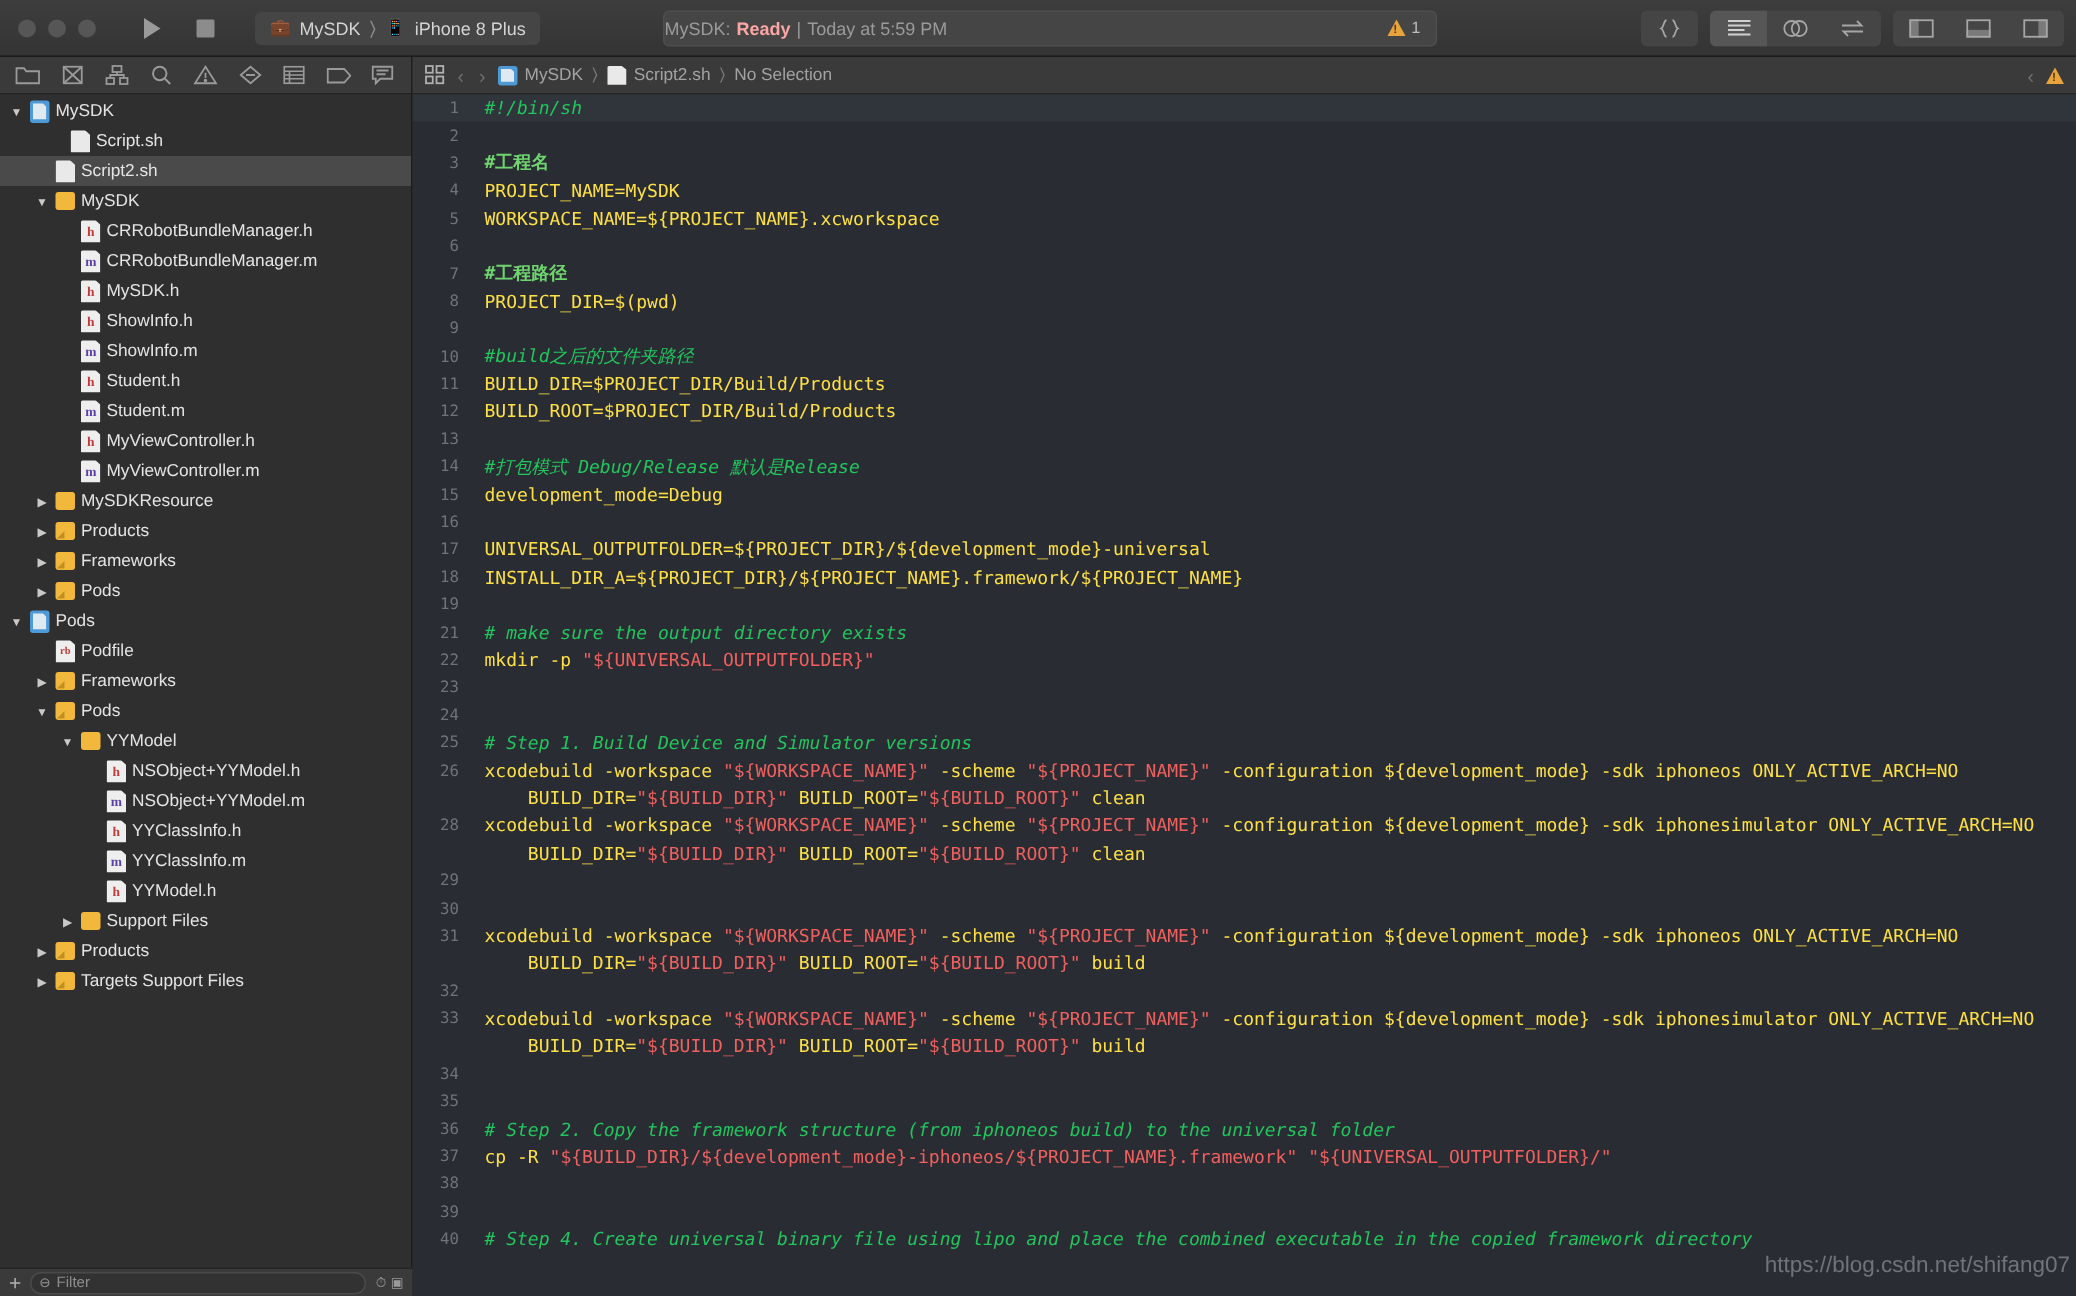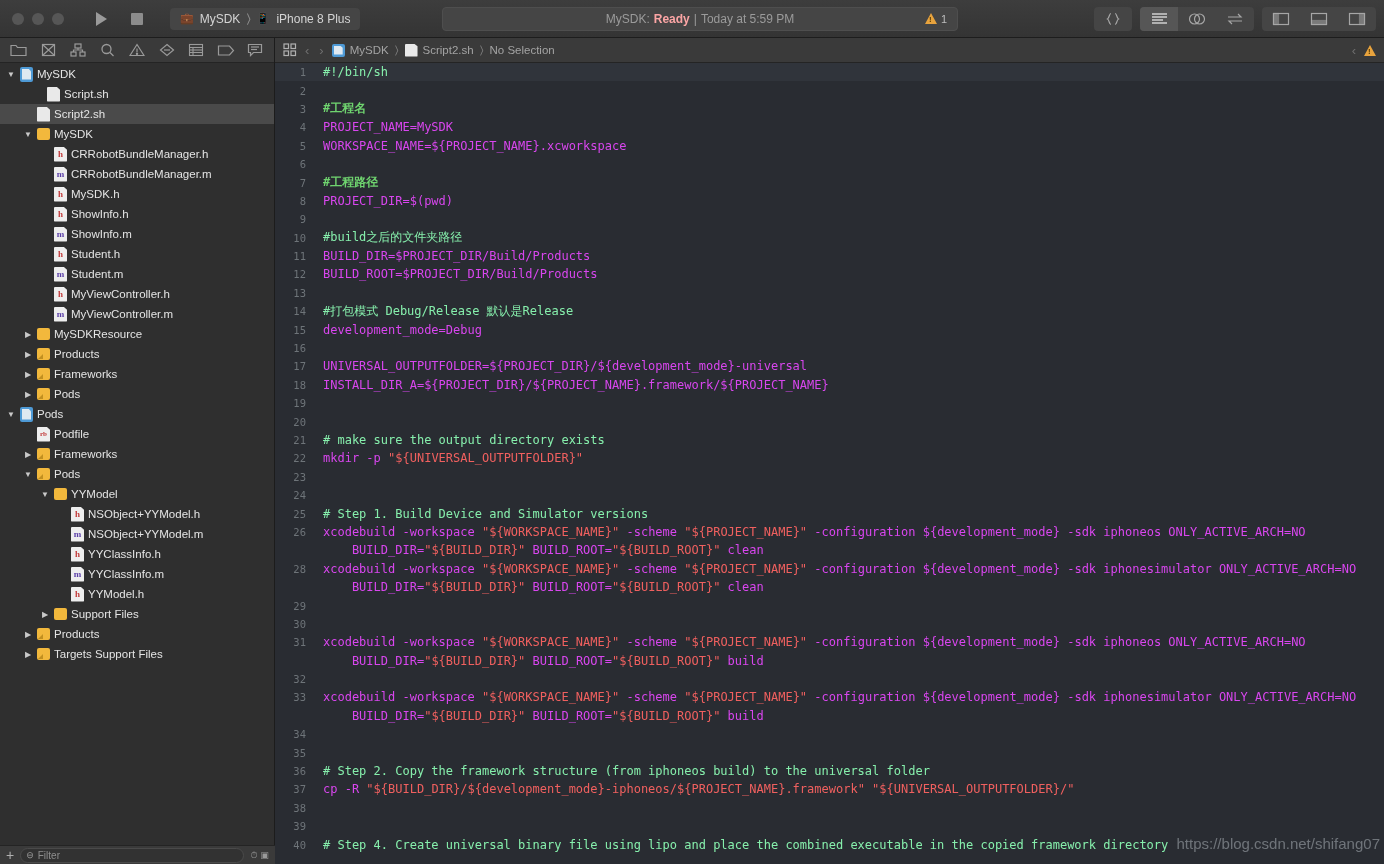--- a/index.html
+++ b/index.html
@@ -37,21 +37,21 @@
     margin-left: 16px; height: 22px; display: flex; align-items: center;
     background: #454545; border-radius: 4px; padding: 0 10px; gap: 6px;
     font-size: 12px; color: #d4d4d4;
   }
   .scheme .sep { color: #8e8e8e; font-size: 13px; }
 
   .statusbar {
     position: absolute; left: 442px; width: 516px; height: 24px;
     background: #454545; border-radius: 4px;
     border: 1px solid #4e4e4e;
-    display: flex; align-items: center; justify-content: center;
+    display: flex; align-items: center; justify-content: flex-start;
     font-size: 12px; color: #c8c8c8; gap: 4px;
   }
   .statusbar b { font-weight: bold; color: #fca5a5; }
   .statusbar .dim { color: #9b9b9b; }
   .warnbadge {
     position: absolute; right: 10px; display: flex; align-items: center; gap: 4px;
     font-size: 11px; color: #bdbdbd;
   }
   .warntri {
     width: 0; height: 0; border-left: 6px solid transparent; border-right: 6px solid transparent;
@@ -160,24 +160,24 @@
     height: 18.4px; display: flex; align-items: center; white-space: pre;
     position: relative;
   }
   .cline.cur { background: #30343b; }
   .lno {
     width: 40px; flex: 0 0 40px; text-align: right; padding-right: 9px;
     color: #6e7479; font-size: 10.5px;
     font-family: "DejaVu Sans Mono", monospace;
   }
   .ctext { color: #dcdde0; padding-left: 8px; }
-  .c-com { color: #86efac; }
+  .c-com { color: #22c55e; font-style: italic; }
   .c-com-b { color: #6fd46f; font-weight: bold; }
   .c-str { color: #f0605f; }
-  .c-plain { color: #d946ef; }
+  .c-plain { color: #fde047; }
 
   .watermark {
     position: absolute; right: 4px; bottom: 12px;
     color: #9aa0a6; opacity: .62; font-size: 15px;
     font-family: "Liberation Sans", sans-serif; pointer-events: none;
   }
 </style>
 </head>
 <body>
 
@@ -544,21 +544,20 @@
           <div class="cline"><span class="lno">10</span><span class="ctext"><span class="c-com">#build之后的文件夹路径</span></span></div>
           <div class="cline"><span class="lno">11</span><span class="ctext"><span class="c-plain">BUILD_DIR=$PROJECT_DIR/Build/Products</span></span></div>
           <div class="cline"><span class="lno">12</span><span class="ctext"><span class="c-plain">BUILD_ROOT=$PROJECT_DIR/Build/Products</span></span></div>
           <div class="cline"><span class="lno">13</span><span class="ctext"></span></div>
           <div class="cline"><span class="lno">14</span><span class="ctext"><span class="c-com">#打包模式 Debug/Release 默认是Release</span></span></div>
           <div class="cline"><span class="lno">15</span><span class="ctext"><span class="c-plain">development_mode=Debug</span></span></div>
           <div class="cline"><span class="lno">16</span><span class="ctext"></span></div>
           <div class="cline"><span class="lno">17</span><span class="ctext"><span class="c-plain">UNIVERSAL_OUTPUTFOLDER=${PROJECT_DIR}/${development_mode}-universal</span></span></div>
           <div class="cline"><span class="lno">18</span><span class="ctext"><span class="c-plain">INSTALL_DIR_A=${PROJECT_DIR}/${PROJECT_NAME}.framework/${PROJECT_NAME}</span></span></div>
           <div class="cline"><span class="lno">19</span><span class="ctext"></span></div>
-          <div class="cline"><span class="lno">20</span><span class="ctext"></span></div>
           <div class="cline"><span class="lno">21</span><span class="ctext"><span class="c-com"># make sure the output directory exists</span></span></div>
           <div class="cline"><span class="lno">22</span><span class="ctext"><span class="c-plain">mkdir -p </span><span class="c-str">"${UNIVERSAL_OUTPUTFOLDER}"</span></span></div>
           <div class="cline"><span class="lno">23</span><span class="ctext"></span></div>
           <div class="cline"><span class="lno">24</span><span class="ctext"></span></div>
           <div class="cline"><span class="lno">25</span><span class="ctext"><span class="c-com"># Step 1. Build Device and Simulator versions</span></span></div>
           <div class="cline"><span class="lno">26</span><span class="ctext"><span class="c-plain">xcodebuild -workspace </span><span class="c-str">"${WORKSPACE_NAME}"</span><span class="c-plain"> -scheme </span><span class="c-str">"${PROJECT_NAME}"</span><span class="c-plain"> -configuration ${development_mode} -sdk iphoneos ONLY_ACTIVE_ARCH=NO</span></span></div>
           <div class="cline"><span class="lno"></span><span class="ctext"><span class="c-plain">    BUILD_DIR=</span><span class="c-str">"${BUILD_DIR}"</span><span class="c-plain"> BUILD_ROOT=</span><span class="c-str">"${BUILD_ROOT}"</span><span class="c-plain"> clean</span></span></div>
           <div class="cline"><span class="lno">28</span><span class="ctext"><span class="c-plain">xcodebuild -workspace </span><span class="c-str">"${WORKSPACE_NAME}"</span><span class="c-plain"> -scheme </span><span class="c-str">"${PROJECT_NAME}"</span><span class="c-plain"> -configuration ${development_mode} -sdk iphonesimulator ONLY_ACTIVE_ARCH=NO</span></span></div>
           <div class="cline"><span class="lno"></span><span class="ctext"><span class="c-plain">    BUILD_DIR=</span><span class="c-str">"${BUILD_DIR}"</span><span class="c-plain"> BUILD_ROOT=</span><span class="c-str">"${BUILD_ROOT}"</span><span class="c-plain"> clean</span></span></div>
           <div class="cline"><span class="lno">29</span><span class="ctext"></span></div>

